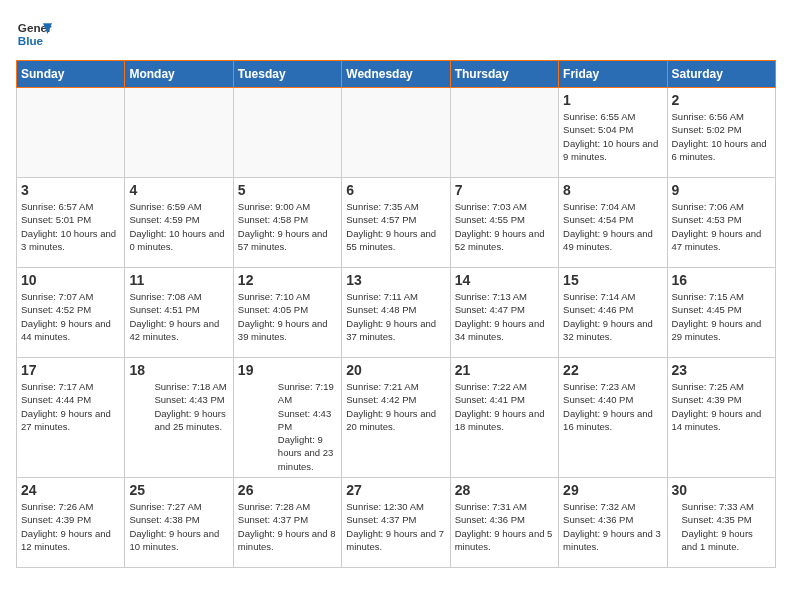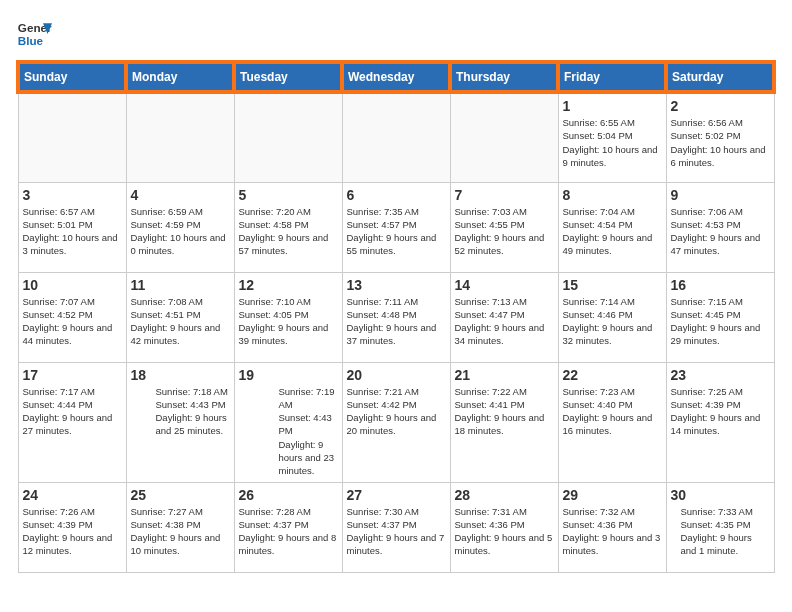--- a/index.html
+++ b/index.html
@@ -43,21 +43,21 @@
       border-collapse: collapse;
       table-layout: fixed;
     }
     .calendar-table th {
       background-color: #2a6db5;
       color: #fff;
       font-size: 12px;
       font-weight: bold;
       padding: 6px 4px;
       text-align: left;
-      border: 4px solid #f97316;
+      border: 1px solid #f97316;
     }
     .calendar-table td {
       border: 1px solid #ccc;
       vertical-align: top;
       padding: 4px 4px 4px 4px;
       font-size: 10px;
       color: #333;
       height: 90px;
       background: #fff;
     }
@@ -134,21 +134,21 @@
 Daylight: 10 hours and 3 minutes.</div>
         </td>
         <td>
           <span class="day-number">4</span>
           <div class="day-info" style="white-space: pre-line;">Sunrise: 6:59 AM
 Sunset: 4:59 PM
 Daylight: 10 hours and 0 minutes.</div>
         </td>
         <td>
           <span class="day-number">5</span>
-          <div class="day-info" style="white-space: pre-line;">Sunrise: 7:20 AM
+          <div class="day-info" style="white-space: pre-line;">Sunrise: 9:00 AM
 Sunset: 4:58 PM
 Daylight: 9 hours and 57 minutes.</div>
         </td>
         <td>
           <span class="day-number">6</span>
           <div class="day-info" style="white-space: pre-line;">Sunrise: 7:35 AM
 Sunset: 4:57 PM
 Daylight: 9 hours and 55 minutes.</div>
         </td>
         <td>
@@ -272,21 +272,21 @@
 Daylight: 9 hours and 10 minutes.</div>
         </td>
         <td>
           <span class="day-number">26</span>
           <div class="day-info" style="white-space: pre-line;">Sunrise: 7:28 AM
 Sunset: 4:37 PM
 Daylight: 9 hours and 8 minutes.</div>
         </td>
         <td>
           <span class="day-number">27</span>
-          <div class="day-info" style="white-space: pre-line;">Sunrise: 7:30 AM
+          <div class="day-info" style="white-space: pre-line;">Sunrise: 12:30 AM
 Sunset: 4:37 PM
 Daylight: 9 hours and 7 minutes.</div>
         </td>
         <td>
           <span class="day-number">28</span>
           <div class="day-info" style="white-space: pre-line;">Sunrise: 7:31 AM
 Sunset: 4:36 PM
 Daylight: 9 hours and 5 minutes.</div>
         </td>
         <td>

